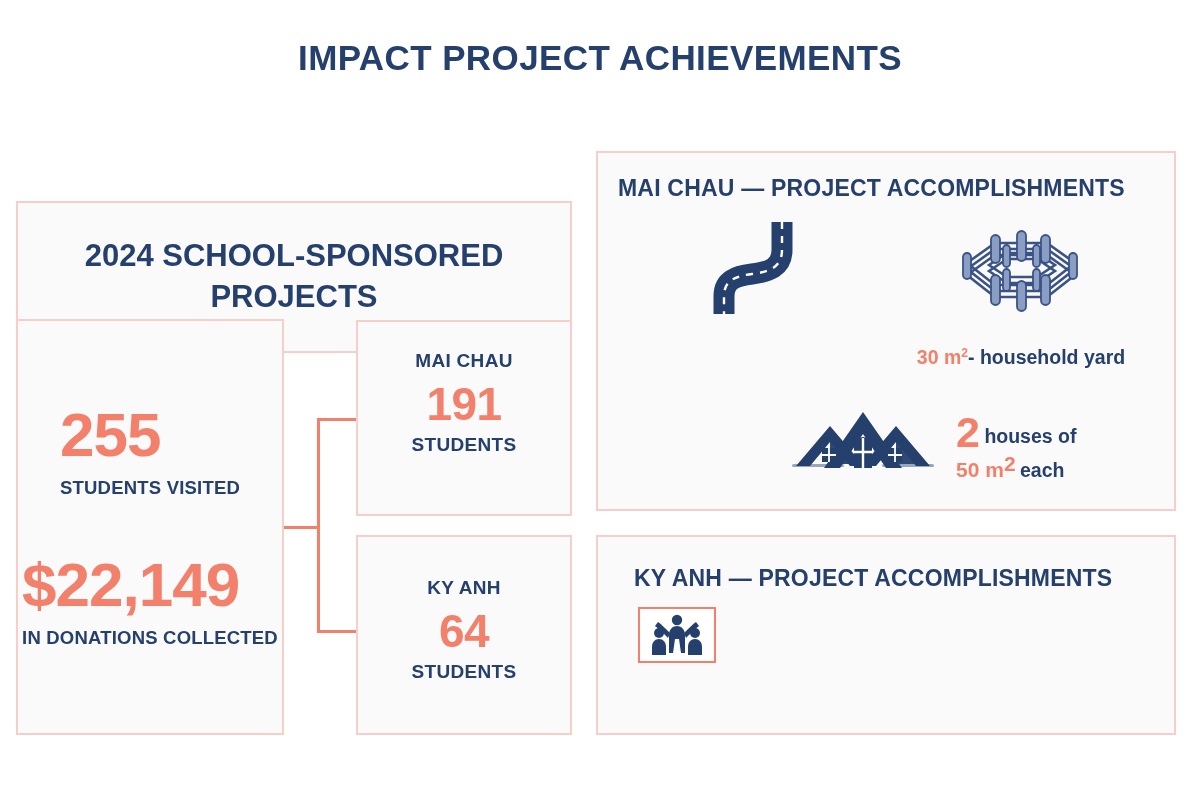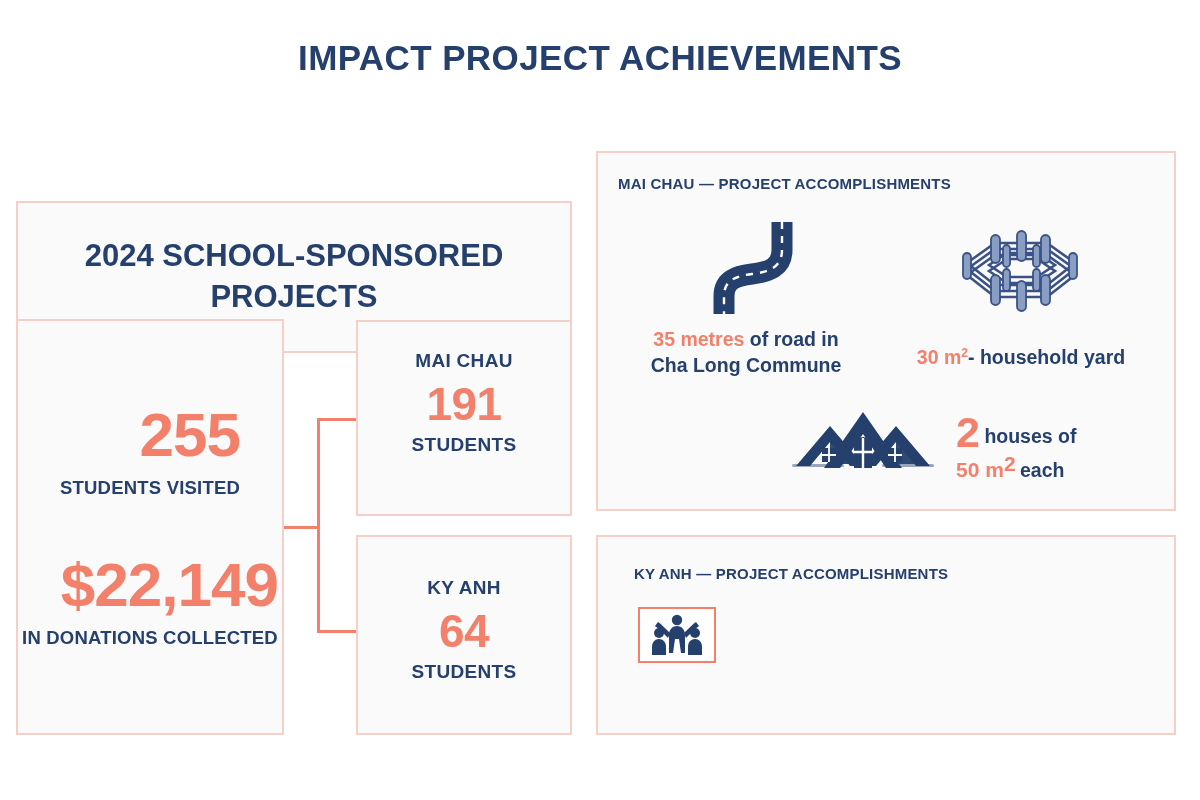--- a/index.html
+++ b/index.html
@@ -47,21 +47,21 @@
     text-align:center; padding:0 24px;
   }
 
   
   #card-stats {
     left:16px; top:319px; width:268px; height:416px;
     display:flex; flex-direction:column;
     align-items:center; justify-content:center;
     gap:54px;
   }
-  .stat-block { text-align:right; }
+  .stat-block { text-align:left; }
   .stat-num {
     color:var(--coral);
     font-weight:bold;
     line-height:1;
     letter-spacing:-1px;
   }
   .stat-num.n1 { font-size:62px; }
   .stat-num.n2 { font-size:62px; }
   .stat-label {
     color:var(--navy);
@@ -113,21 +113,21 @@
   
   #panel-maichau {
     left:596px; top:151px; width:580px; height:360px;
   }
   #panel-kyanh {
     left:596px; top:535px; width:580px; height:200px;
   }
   .panel-title {
     position:absolute;
     color:var(--navy);
-    font-size:15px; font-weight:bold;
+    font-size:23px; font-weight:bold;
     letter-spacing:0.2px;
   }
   #panel-maichau .panel-title { left:20px; top:22px; }
   #panel-kyanh  .panel-title  { left:36px; top:28px; }
 
   
   .ach { position:absolute; }
   .ach-caption {
     font-size:19.5px; font-weight:bold; line-height:1.32;
     color:var(--navy);
@@ -210,24 +210,20 @@
 
   <div class="panel" id="panel-maichau">
     <div class="panel-title">MAI CHAU — PROJECT ACCOMPLISHMENTS</div>
 
     <div class="ach" id="ach-road">
       <div class="icon-wrap">
         <svg width="112" height="104" viewBox="0 0 112 104" aria-hidden="true">
           <path d="M92 6 L92 34 C92 52 78 56 62 58 C46 60 34 64 34 80 L34 98" fill="none" stroke="#26406e" stroke-width="21" stroke-linecap="butt"></path>
           <path d="M92 6 L92 34 C92 52 78 56 62 58 C46 60 34 64 34 80 L34 98" fill="none" stroke="#ffffff" stroke-width="2.4" stroke-dasharray="7 7" stroke-linecap="butt"></path>
         </svg>
-      </div>
-      <div class="ach-caption">
-        <span class="hl">35 metres</span><span> of road in</span><br>
-        <span>Cha Long Commune</span>
       </div>
     </div>
 
     <div class="ach" id="ach-yard">
       <div class="icon-wrap">
         <svg width="132" height="98" viewBox="0 0 132 98" aria-hidden="true">
           <g fill="none" stroke="#3a5285" stroke-width="2.6">
 
             <path d="M12 44 L40 24 L92 24 L120 44 L92 66 L40 66 Z"></path>
             <path d="M12 50 L40 30 L92 30 L120 50 L92 72 L40 72 Z"></path>

